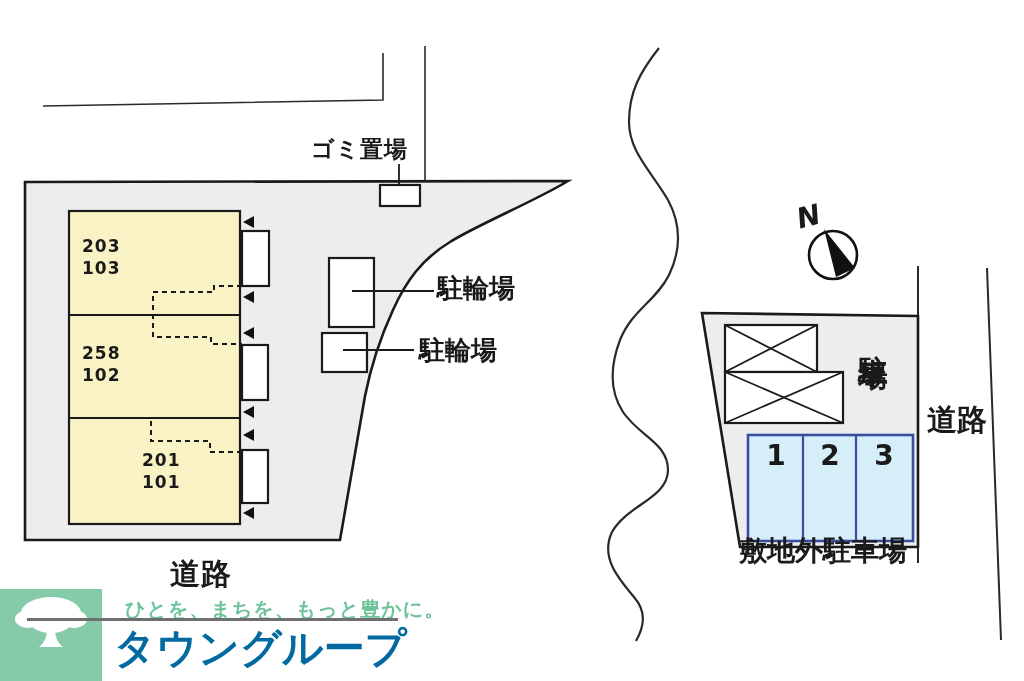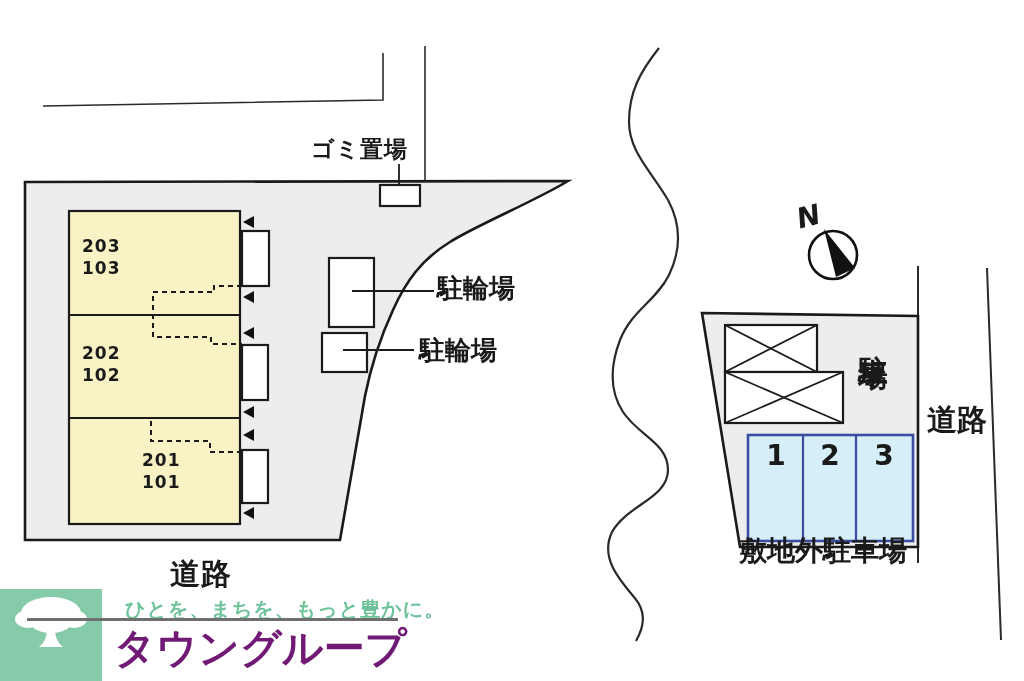--- a/index.html
+++ b/index.html
@@ -14,21 +14,21 @@
   }
   .unit-lbl{font-size:17px;letter-spacing:1px;line-height:22px;}
   .v-lbl{writing-mode:vertical-rl;text-orientation:upright;}
   .num-lbl{width:30px;text-align:center;}
   .green-box{position:absolute;left:0;top:589px;width:102px;height:92px;background:#86cba9;}
   .tagline{position:absolute;left:125px;top:596px;font-size:20px;font-weight:bold;
     color:#6fc39b;letter-spacing:1px;white-space:nowrap;}
   .brand-underline{position:absolute;left:27px;top:618px;width:371px;height:2.5px;
     background:#6f6f6f;z-index:5;}
   .company-jp{position:absolute;left:114px;top:621px;font-size:41px;font-weight:bold;
-    color:#701a75;letter-spacing:0px;white-space:nowrap;}
+    color:#0369a1;letter-spacing:0px;white-space:nowrap;}
   .north-lbl{font-size:28px;font-style:italic;transform:rotate(-15deg);}
 </style>
 </head>
 <body>
 
 <div id="stage">
 
   <svg id="linework" viewBox="0 0 1024 681" xmlns="http://www.w3.org/2000/svg">
 
     <polyline points="383,53 383,100 43,106" fill="none" stroke="#2a2a2a" stroke-width="1.6"></polyline>
@@ -89,21 +89,21 @@
     <line x1="856" y1="435" x2="856" y2="541" stroke="#3a4da1" stroke-width="2.2"></line>
   </svg>
 
   <div class="lbl" style="left:311px;top:137px;font-size:23px;letter-spacing:1px;">ゴミ置場</div>
 
   <div class="lbl unit-lbl" style="left:82px;top:235px;">
     <div>203</div>
     <div>103</div>
   </div>
   <div class="lbl unit-lbl" style="left:82px;top:342px;">
-    <div>202</div>
+    <div>258</div>
     <div>102</div>
   </div>
   <div class="lbl unit-lbl" style="left:102px;top:449px;margin-left:40px;">
     <div>201</div>
     <div>101</div>
   </div>
 
   <div class="lbl" style="left:437px;top:275px;font-size:26px;">駐輪場</div>
   <div class="lbl" style="left:419px;top:337px;font-size:26px;">駐輪場</div>
 

